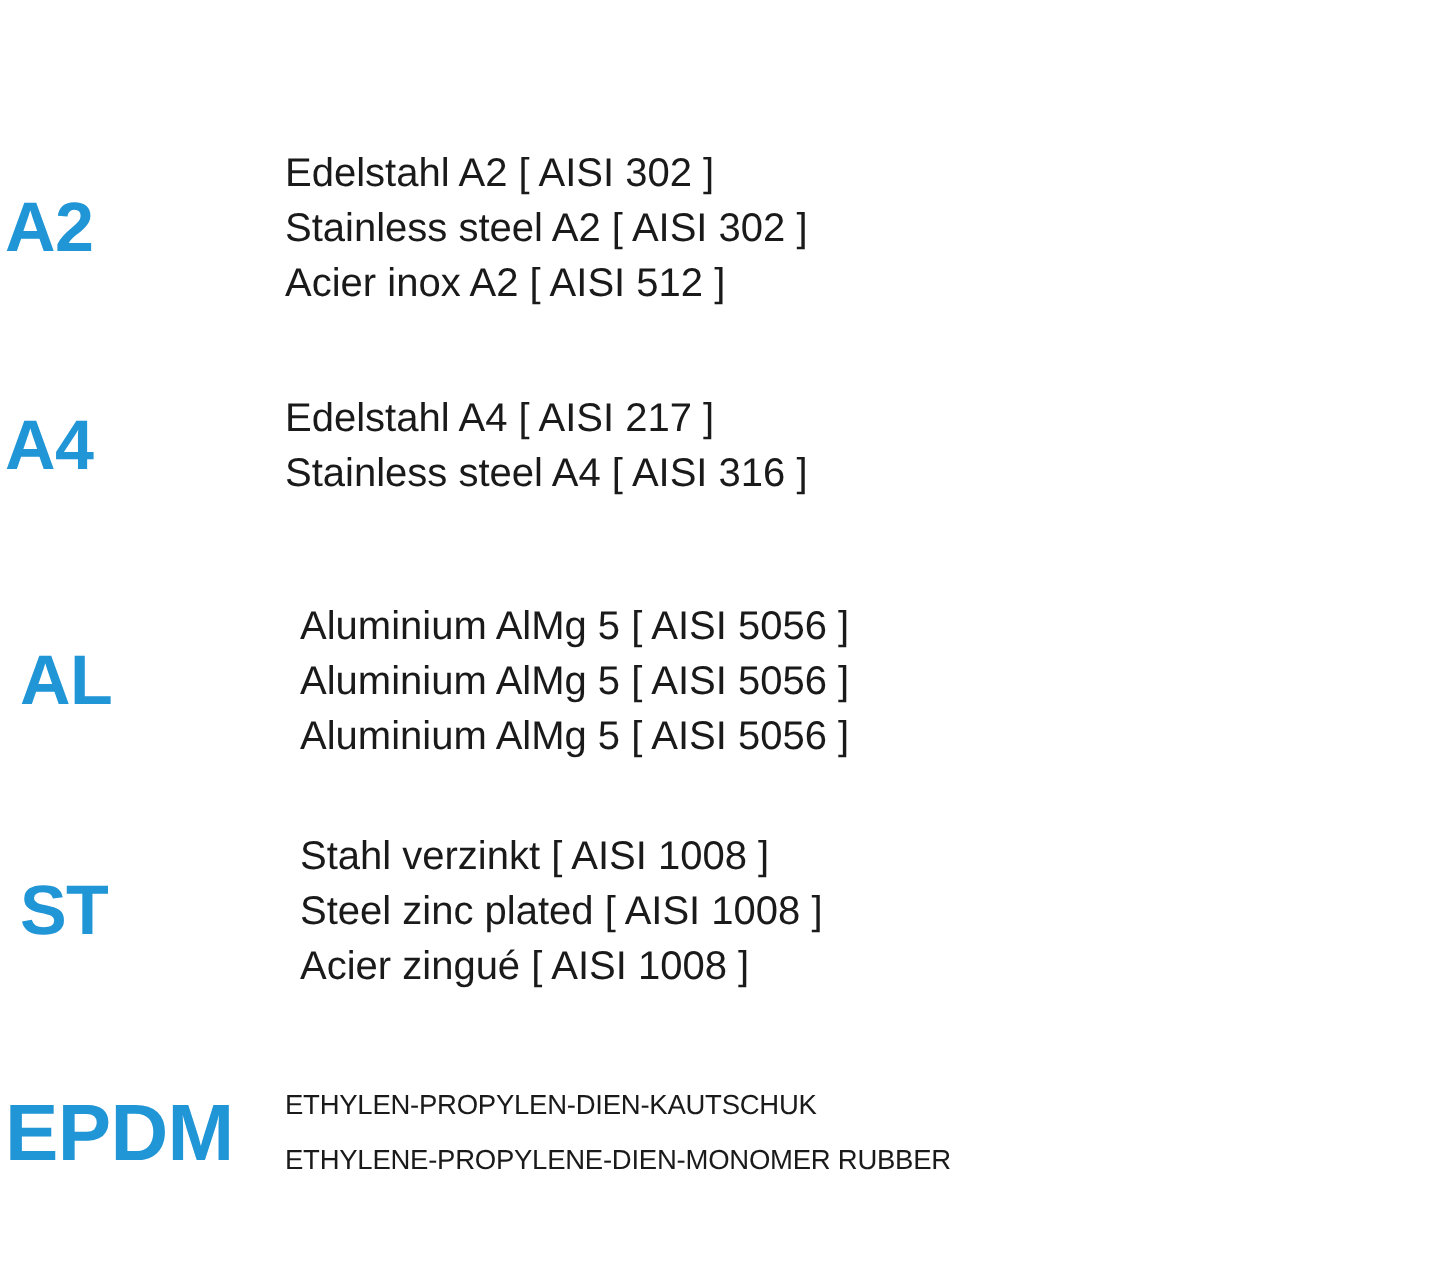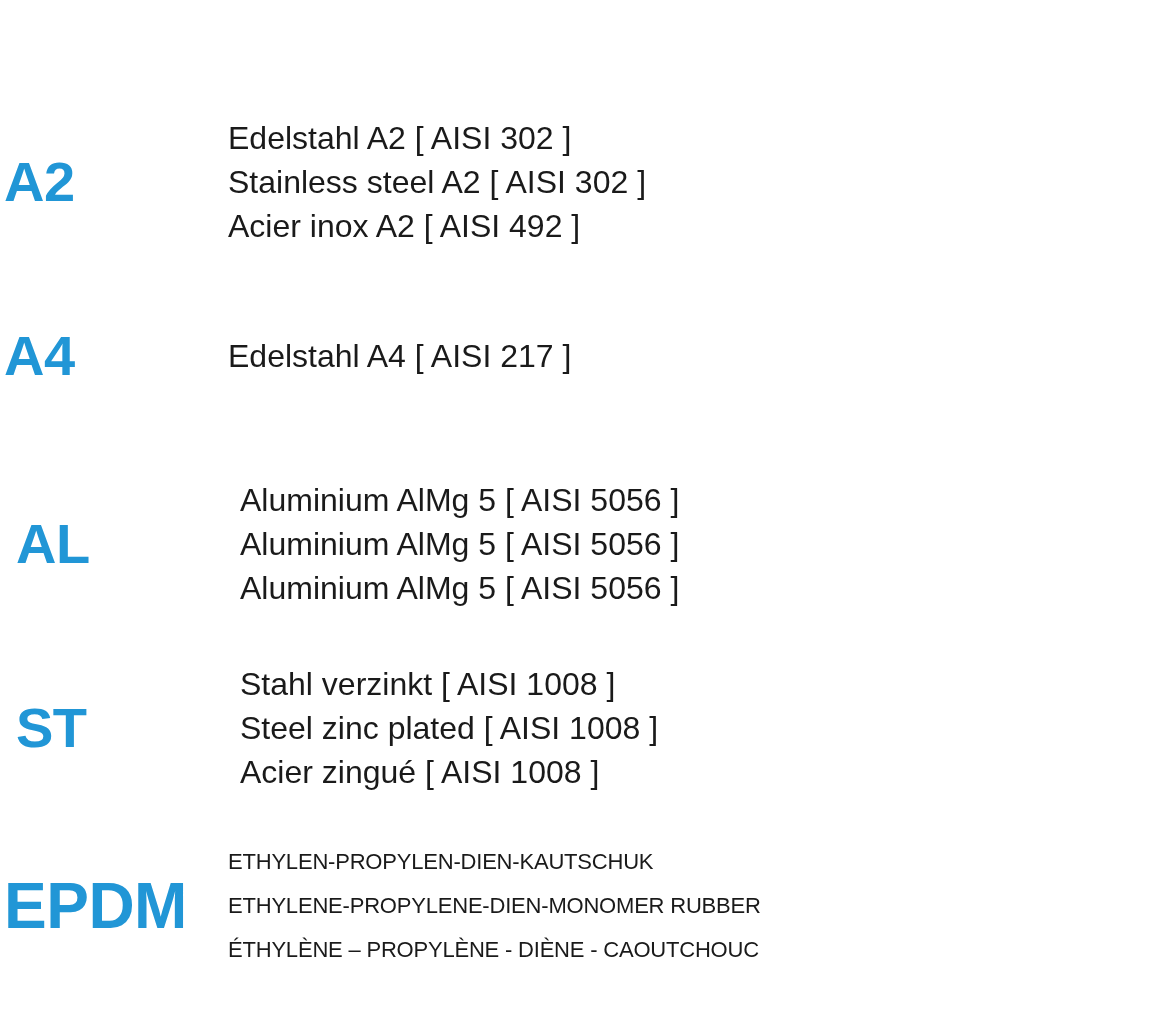--- a/index.html
+++ b/index.html
@@ -67,28 +67,29 @@
 </head>
 <body>
 
 <div class="legend">
 
   <div class="row" id="row-a2">
     <div class="code">A2</div>
     <div class="desc">
       <div>Edelstahl A2 [ AISI 302 ]</div>
       <div>Stainless steel A2 [ AISI 302 ]</div>
-      <div>Acier inox A2 [ AISI 492 ]</div>
+      <div>Acier inox A2 [ AISI 512 ]</div>
     </div>
   </div>
 
   <div class="row" id="row-a4">
     <div class="code">A4</div>
     <div class="desc">
       <div>Edelstahl A4 [ AISI 217 ]</div>
+      <div>Stainless steel A4 [ AISI 316 ]</div>
     </div>
   </div>
 
   <div class="row" id="row-al">
     <div class="code">AL</div>
     <div class="desc">
       <div>Aluminium AlMg 5 [ AISI 5056 ]</div>
       <div>Aluminium AlMg 5 [ AISI 5056 ]</div>
       <div>Aluminium AlMg 5 [ AISI 5056 ]</div>
     </div>
@@ -101,17 +102,16 @@
       <div>Steel zinc plated [ AISI 1008 ]</div>
       <div>Acier zingué [ AISI 1008 ]</div>
     </div>
   </div>
 
   <div class="row" id="row-epdm">
     <div class="code small">EPDM</div>
     <div class="desc wide">
       <div>ETHYLEN-PROPYLEN-DIEN-KAUTSCHUK</div>
       <div>ETHYLENE-PROPYLENE-DIEN-MONOMER RUBBER</div>
-      <div>ÉTHYLÈNE – PROPYLÈNE - DIÈNE - CAOUTCHOUC</div>
     </div>
   </div>
 
 </div>
 
 </body></html>

